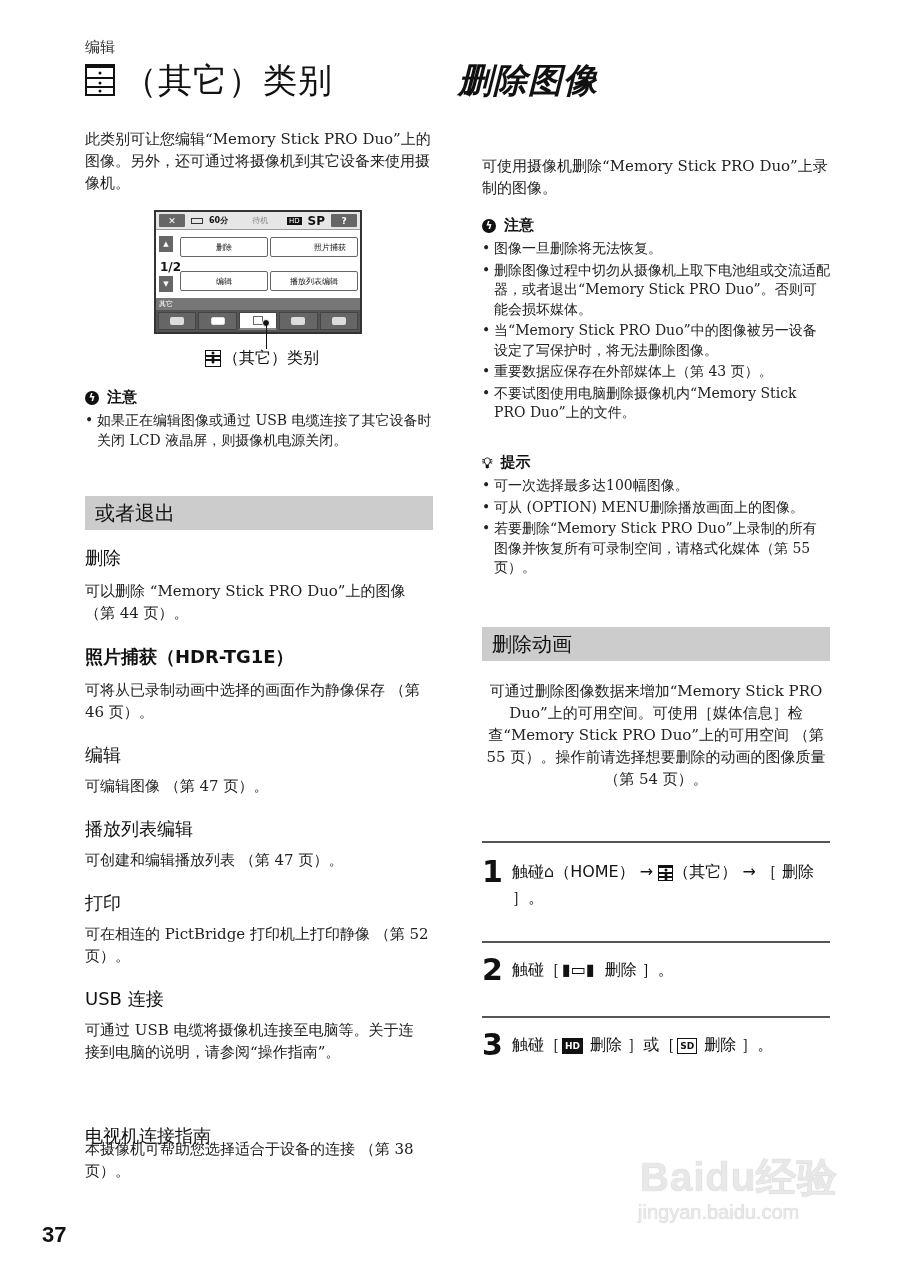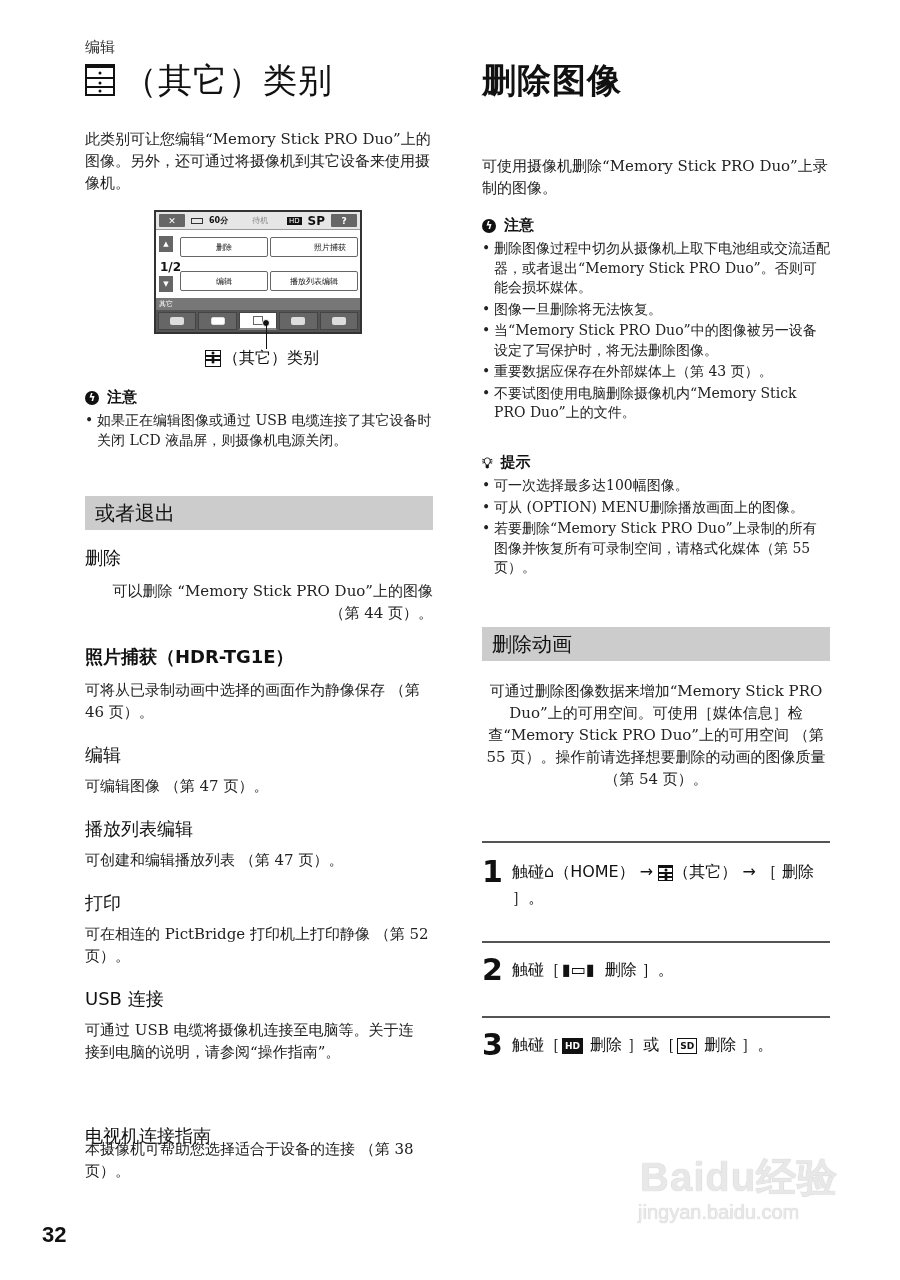--- a/index.html
+++ b/index.html
@@ -3,21 +3,21 @@
 <meta charset="utf-8">
 <style>
   * { box-sizing: border-box; margin: 0; padding: 0; }
   html, body { width: 900px; height: 1280px; background: #ffffff; overflow: hidden; }
   body { position: relative; font-family: "DejaVu Sans", sans-serif; color: #111; }
 
   .section-label { position: absolute; left: 85px; top: 38px; font-size: 15px; color: #333; }
 
   .big-title { position: absolute; font-size: 34px; font-weight: normal; letter-spacing: 1px; line-height: 40px; display: flex; align-items: center; }
   .big-title.l { left: 85px; top: 60px; }
-  .big-title.r { left: 482px; top: 60px; font-weight: bold; }
+  .big-title.r { left: 458px; top: 60px; font-weight: bold; font-style: italic; }
 
   .body-text { font-family: "DejaVu Serif", serif; font-size: 15px; line-height: 22px; color: #222; }
 
   .abs { position: absolute; }
 
   .sub-head { font-size: 18px; font-weight: normal; line-height: 24px; color: #111; }
 
   .bar-head { background: #cccccc; height: 34px; padding-left: 10px; font-size: 20px; line-height: 34px; color: #111; }
 
   .note-title { display: flex; align-items: center; gap: 8px; font-size: 15px; font-weight: bold; }
@@ -138,21 +138,21 @@
     <span>注意</span>
   </div>
   <ul class="bullets">
     <li>如果正在编辑图像或通过 USB 电缆连接了其它设备时关闭 LCD 液晶屏，则摄像机电源关闭。</li>
   </ul>
 </div>
 
 <div class="abs bar-head" style="left:85px;top:496px;width:348px;">或者退出</div>
 
 <div class="abs sub-head" style="left:85px;top:546px;">删除</div>
-<div class="abs body-text" style="left:85px;top:580px;width:348px;text-align:right;">可以删除 “Memory Stick PRO Duo”上的图像 （第 44 页）。</div>
+<div class="abs body-text" style="left:85px;top:580px;width:348px;">可以删除 “Memory Stick PRO Duo”上的图像 （第 44 页）。</div>
 
 <div class="abs sub-head" style="left:85px;top:645px;font-weight:bold;">照片捕获（HDR-TG1E）</div>
 <div class="abs body-text" style="left:85px;top:679px;width:348px;">可将从已录制动画中选择的画面作为静像保存 （第 46 页）。</div>
 
 <div class="abs sub-head" style="left:85px;top:743px;">编辑</div>
 <div class="abs body-text" style="left:85px;top:775px;width:348px;">可编辑图像 （第 47 页）。</div>
 
 <div class="abs sub-head" style="left:85px;top:817px;">播放列表编辑</div>
 <div class="abs body-text" style="left:85px;top:849px;width:348px;">可创建和编辑播放列表 （第 47 页）。</div>
 
@@ -166,22 +166,22 @@
 <div class="abs body-text" style="left:85px;top:1138px;width:348px;">本摄像机可帮助您选择适合于设备的连接 （第 38 页）。</div>
 
 <div class="abs body-text" style="left:482px;top:155px;width:348px;">可使用摄像机删除“Memory Stick PRO Duo”上录制的图像。</div>
 
 <div class="abs" style="left:482px;top:216px;width:348px;">
   <div class="note-title" style="margin-bottom:4px;">
     <span class="note-icon">ϟ</span>
     <span>注意</span>
   </div>
   <ul class="bullets">
+    <li>图像一旦删除将无法恢复。</li>
     <li>删除图像过程中切勿从摄像机上取下电池组或交流适配器，或者退出“Memory Stick PRO Duo”。否则可能会损坏媒体。</li>
-    <li>图像一旦删除将无法恢复。</li>
     <li>当“Memory Stick PRO Duo”中的图像被另一设备设定了写保护时，将无法删除图像。</li>
     <li>重要数据应保存在外部媒体上（第 43 页）。</li>
     <li>不要试图使用电脑删除摄像机内“Memory Stick PRO Duo”上的文件。</li>
   </ul>
 </div>
 
 <div class="abs" style="left:482px;top:453px;width:348px;">
   <div class="note-title" style="margin-bottom:4px;">
     <span style="font-size:15px;">💡︎</span>
     <span>提示</span>
@@ -219,18 +219,18 @@
 <div class="rule" style="top:1016px;"></div>
 <div class="step" style="top:1028px;">
   <div class="step-num">3</div>
   <div class="step-text">
     <span>触碰［</span><span class="inline-icon-box">HD</span>
     <span>删除 ］或［</span><span class="inline-icon-box light">SD</span>
     <span>删除 ］。</span>
   </div>
 </div>
 
-<div class="page-num">32</div>
+<div class="page-num">37</div>
 
 <div class="watermark">
   <div class="wm-brand">Baidu经验</div>
   <div class="wm-url">jingyan.baidu.com</div>
 </div>
 
 </body></html>

